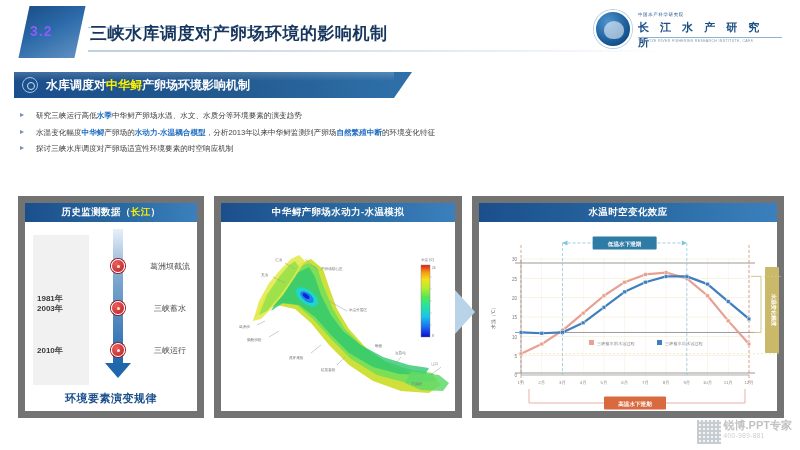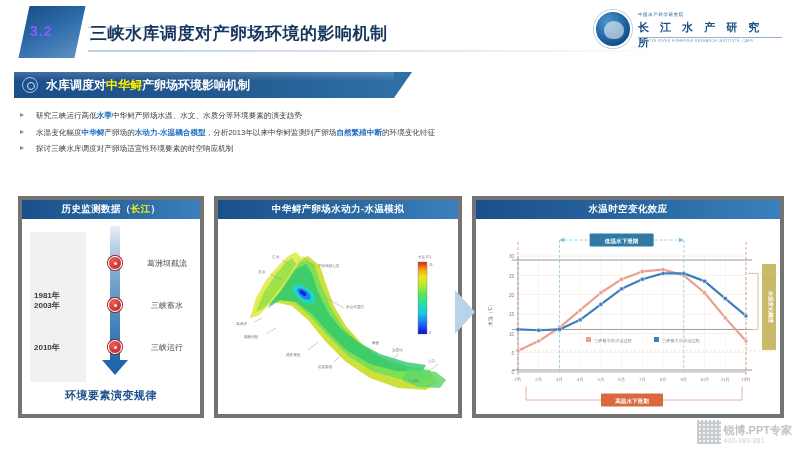--- a/index.html
+++ b/index.html
@@ -92,21 +92,21 @@
   
   #bullets { position: absolute; left: 18px; top: 112px; width: 770px; }
   .bullet { position: relative; padding-left: 18px; font-size: 7.6px; color: #3f3f3f; line-height: 1; margin-bottom: 9px; white-space: nowrap; }
   .bullet::before {
     content: "\25B8"; position: absolute; left: 2px; top: -1px;
     color: #6f90b5; font-size: 8px;
   }
   .bullet .kw { color: #1f6cc0; font-weight: bold; }
 
   
-  .card { position: absolute; border: 4px solid #737373; background: #ffffff; }
+  .card { position: absolute; border: 7px solid #737373; background: #ffffff; }
   .card-head {
     position: absolute; left: 0; top: 0; width: 100%; height: 19px;
     background: linear-gradient(to right, #1b4f8c, #2a6ba4 60%, #3b80bd);
     color: #fff; font-size: 9.5px; font-weight: bold;
     display: flex; align-items: center; justify-content: center;
     letter-spacing: .4px; white-space: nowrap;
   }
   .card-head .hl { color: #fff200; }
 
   #card-left   { left: 18px;  top: 196px; width: 186px; height: 222px; }
@@ -161,21 +161,21 @@
     border-top: 22px solid transparent; border-bottom: 22px solid transparent;
     border-left: 20px solid #b9d3e8; z-index: 5;
   }
 
   
   #chart-canvas { position: absolute; left: 2px; top: 22px; width: 308px; height: 198px; }
 
   
   #watermark {
     position: absolute; right: 8px; bottom: 6px;
-    display: flex; align-items: flex-end; gap: 3px; opacity: .55;
+    display: flex; align-items: flex-start; gap: 3px; opacity: .55;
   }
   #wm-qr {
     width: 24px; height: 24px;
     background:
       repeating-linear-gradient(0deg,#9aa3ad 0 2px, transparent 2px 4px),
       repeating-linear-gradient(90deg,#9aa3ad 0 2px, transparent 2px 4px);
     background-color: #e9ecef;
   }
   #wm-txt { font-size: 11px; font-weight: bold; color: #8f8f8f; line-height: 1.05; }
   #wm-phone { font-size: 6.5px; color: #a5a5a5; letter-spacing: .4px; }

